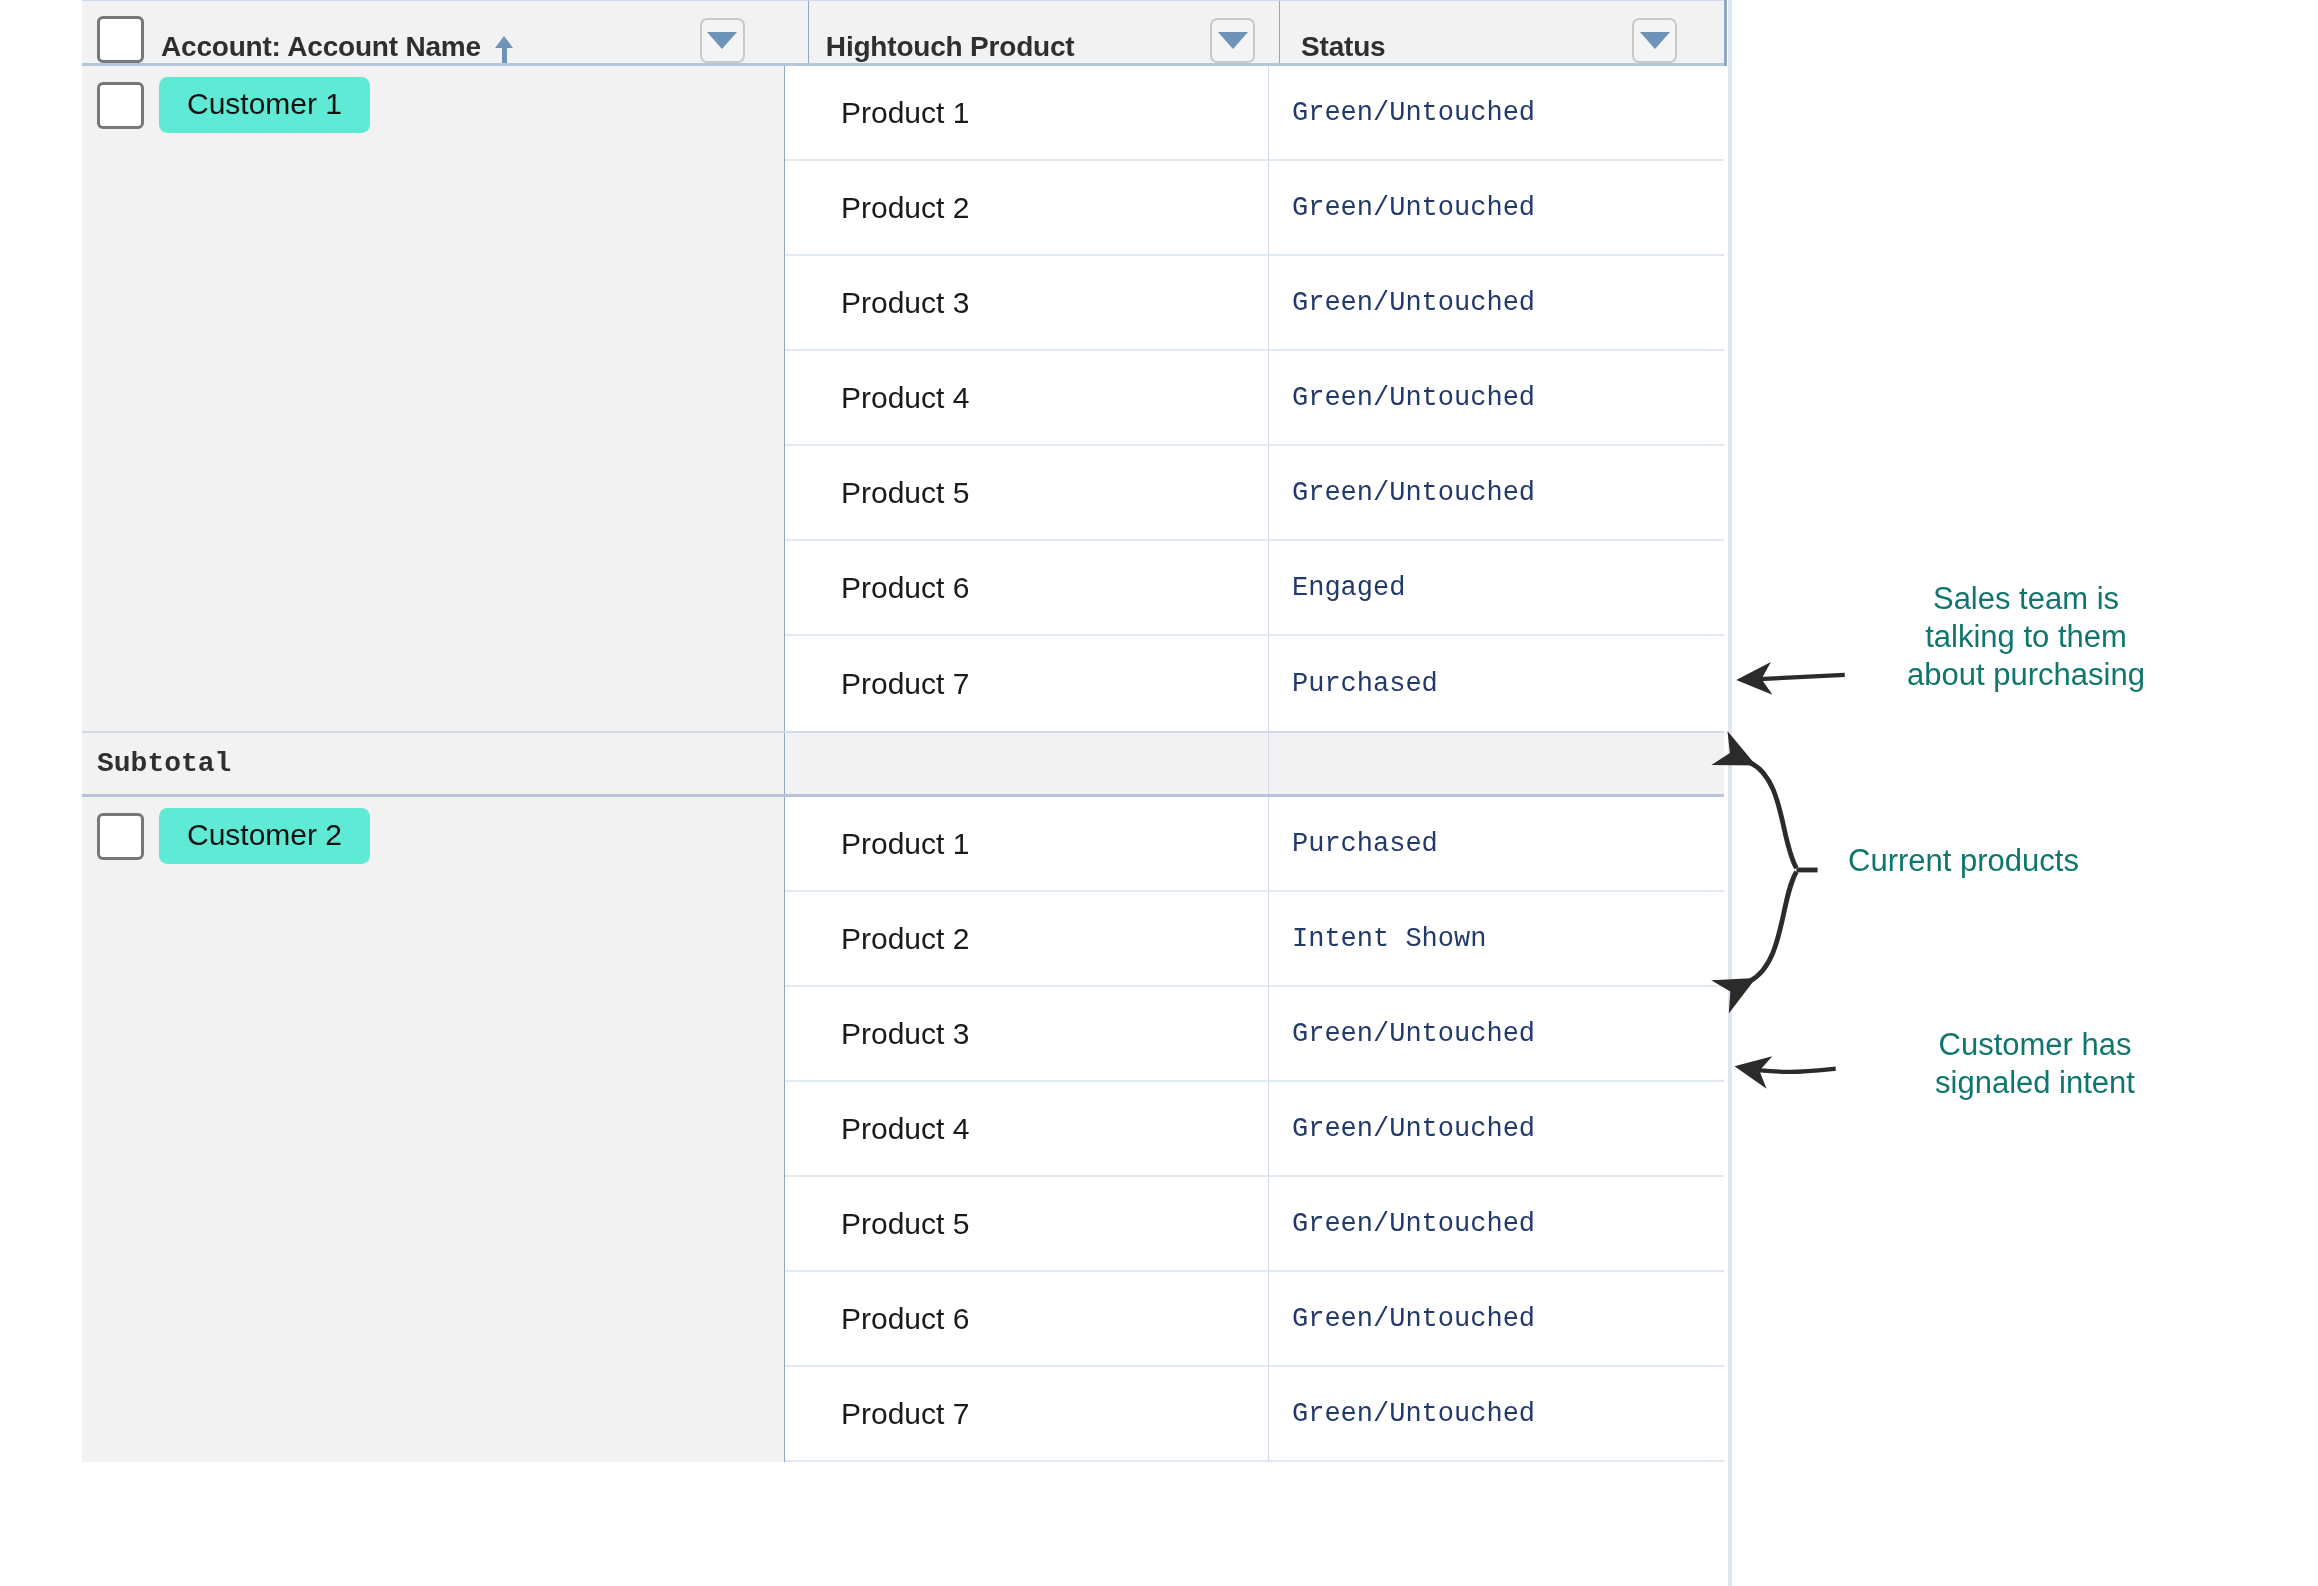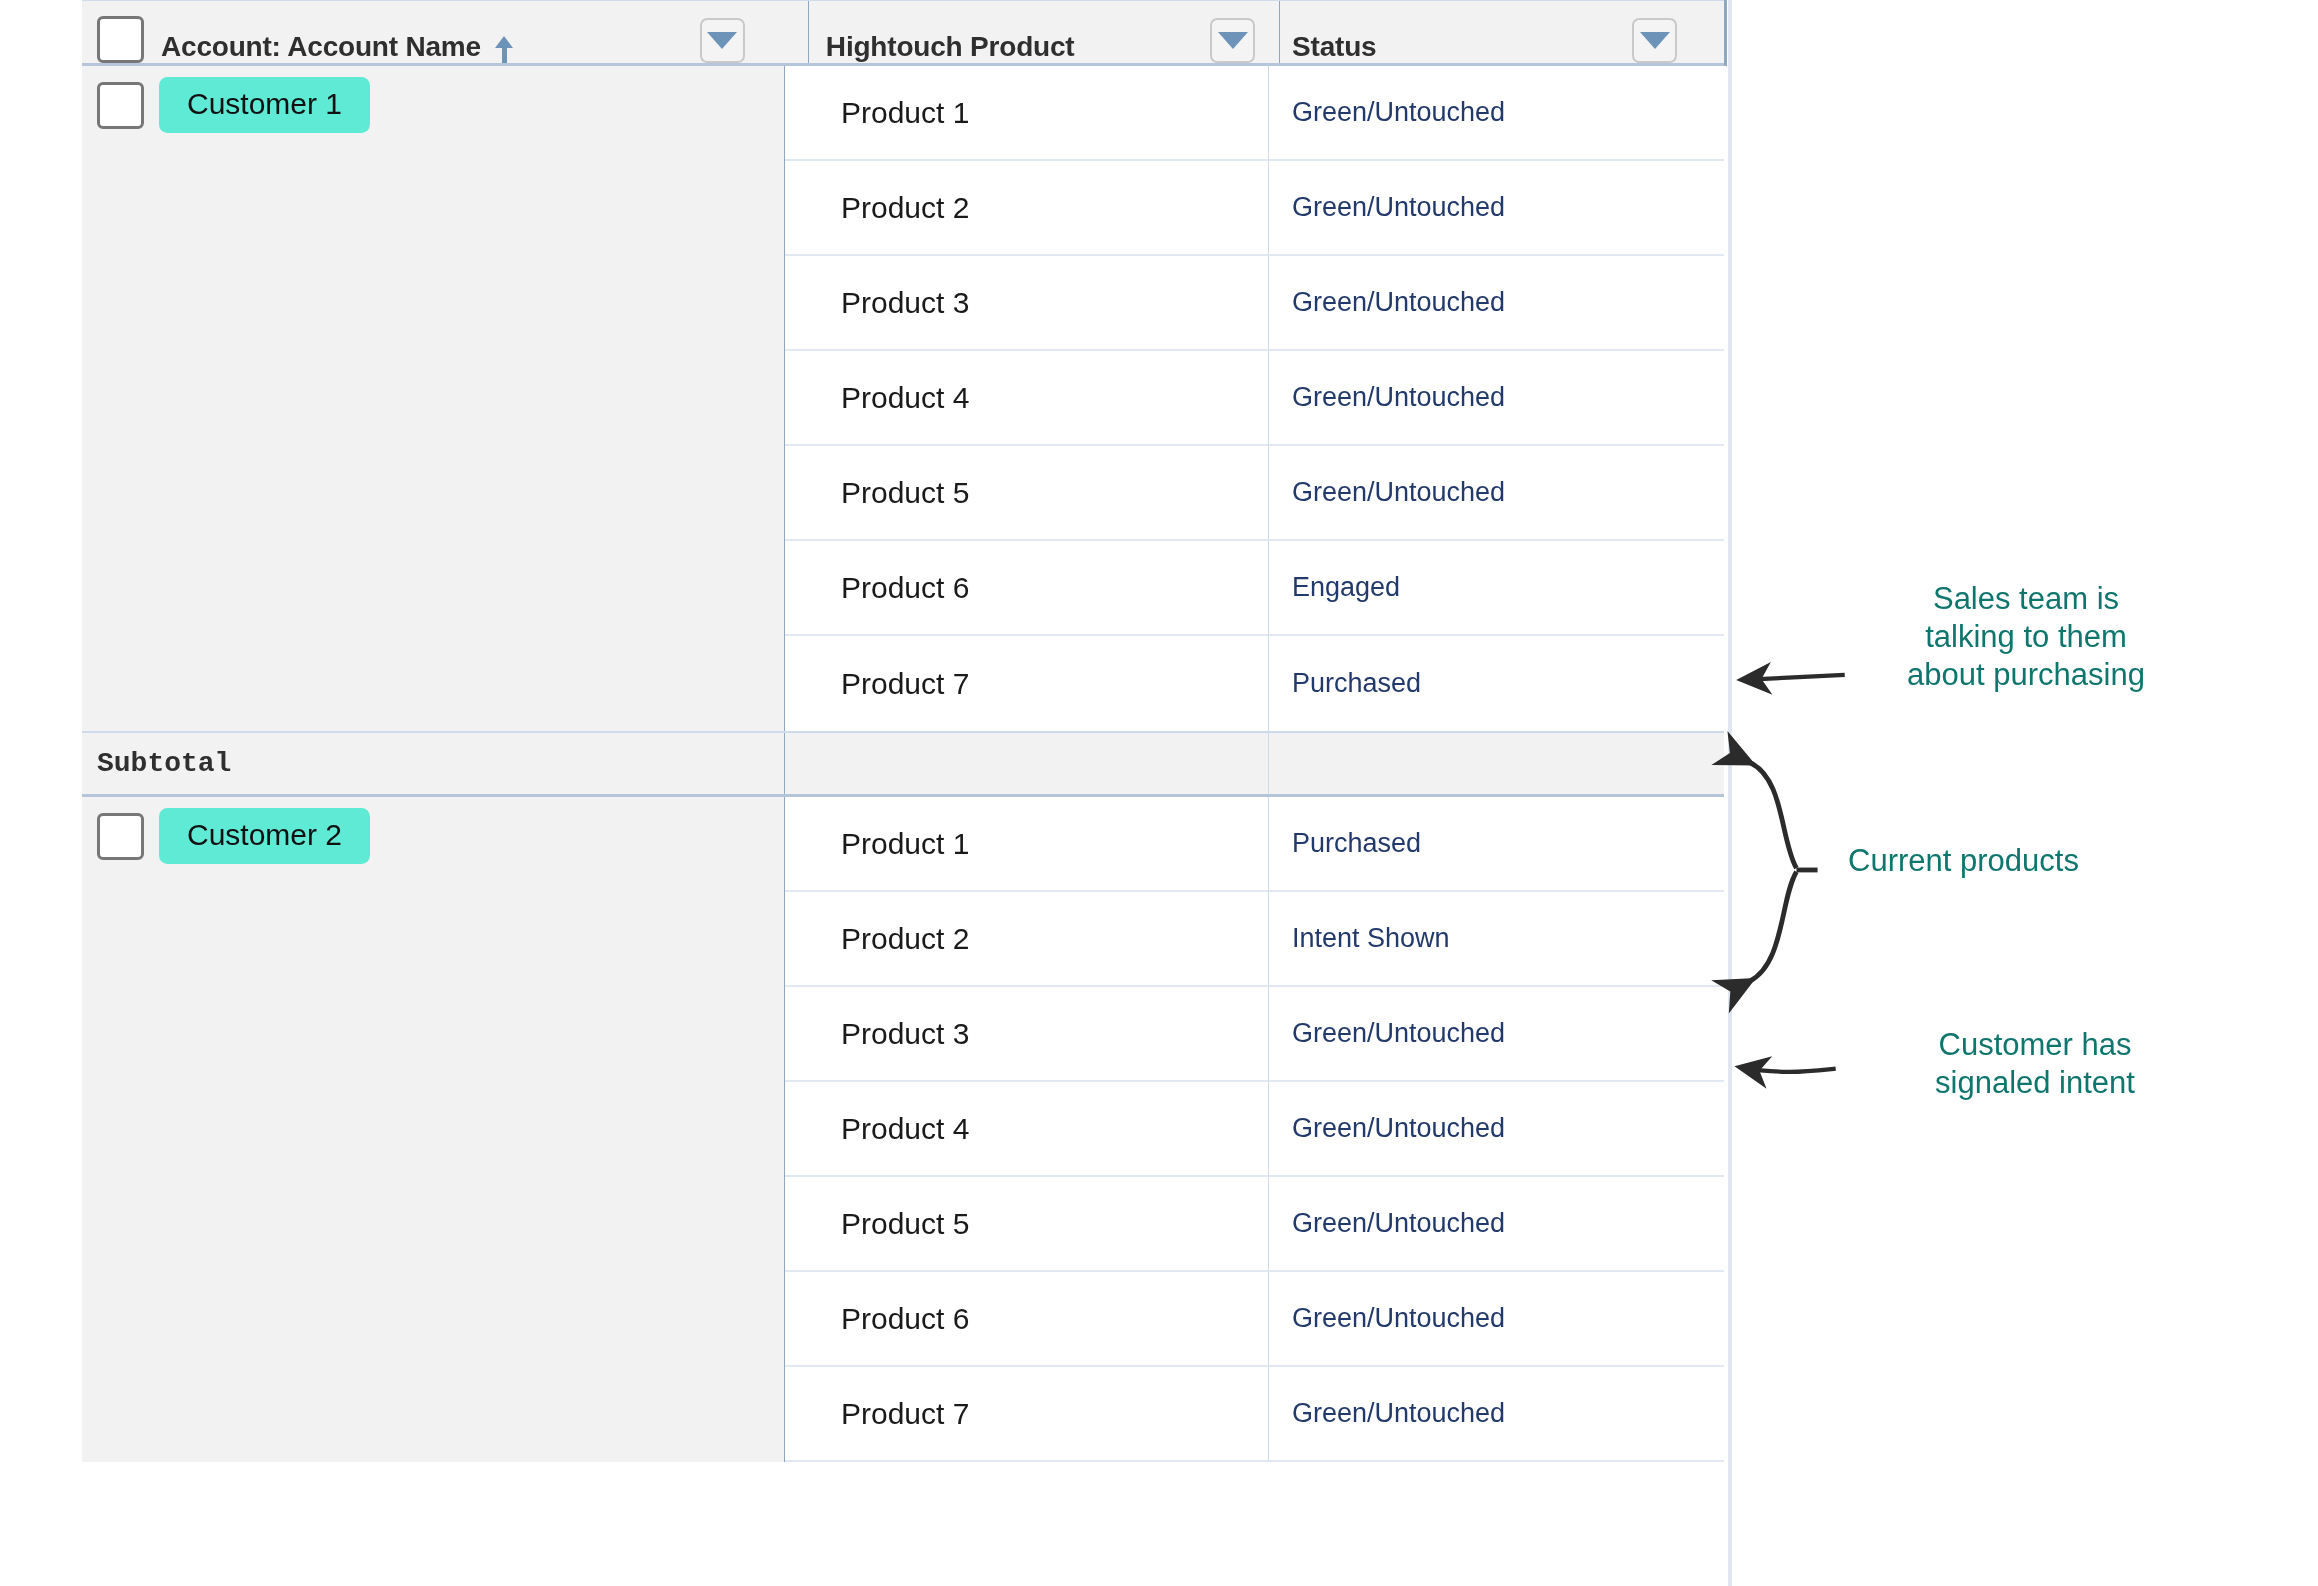--- a/index.html
+++ b/index.html
@@ -81,21 +81,21 @@
     background:#f2f2f2;
     display:flex;align-items:flex-start;
     border-right:1.8px solid #8fa7c0;
   }
   .drow .c-product,.drow .c-status{
     background:#ffffff;
     display:flex;align-items:center;
     border-bottom:2.4px solid #e2e8f2;
     box-sizing:border-box;
   }
-  .drow .c-status{border-left:1.8px solid #cfdaea;}
+  .drow .c-status{border-left:1.8px solid #cfdaea;font-family:Liberation Mono, monospace;}
   .drow.lastinblock .c-product,.drow.lastinblock .c-status{border-bottom:none;}
 
   .cell-checkbox{
     width:47px;height:47px;
     border:3px solid #777;border-radius:6px;background:#fff;
     box-sizing:border-box;
     margin-left:15px;margin-top:15.7px;flex:0 0 auto;
   }
   .acct-pill{
     margin-left:15px;margin-top:11px;
@@ -163,21 +163,21 @@
       </div>
 
       <div class="c-product">
         <span class="hdr-label" style="margin-left:17px;">Hightouch Product</span>
         <span class="dd-btn" style="right:24px;">
           <i></i>
         </span>
       </div>
 
       <div class="c-status">
-        <span class="hdr-label" style="margin-left:12px;">Status</span>
+        <span class="hdr-label" style="margin-left:21px;">Status</span>
         <span class="dd-btn" style="right:47px;">
           <i></i>
         </span>
       </div>
     </div>
 
     <div class="row drow">
       <div class="c-account">
         <div class="cell-checkbox"></div>
         <div class="acct-pill">Customer 1</div>

